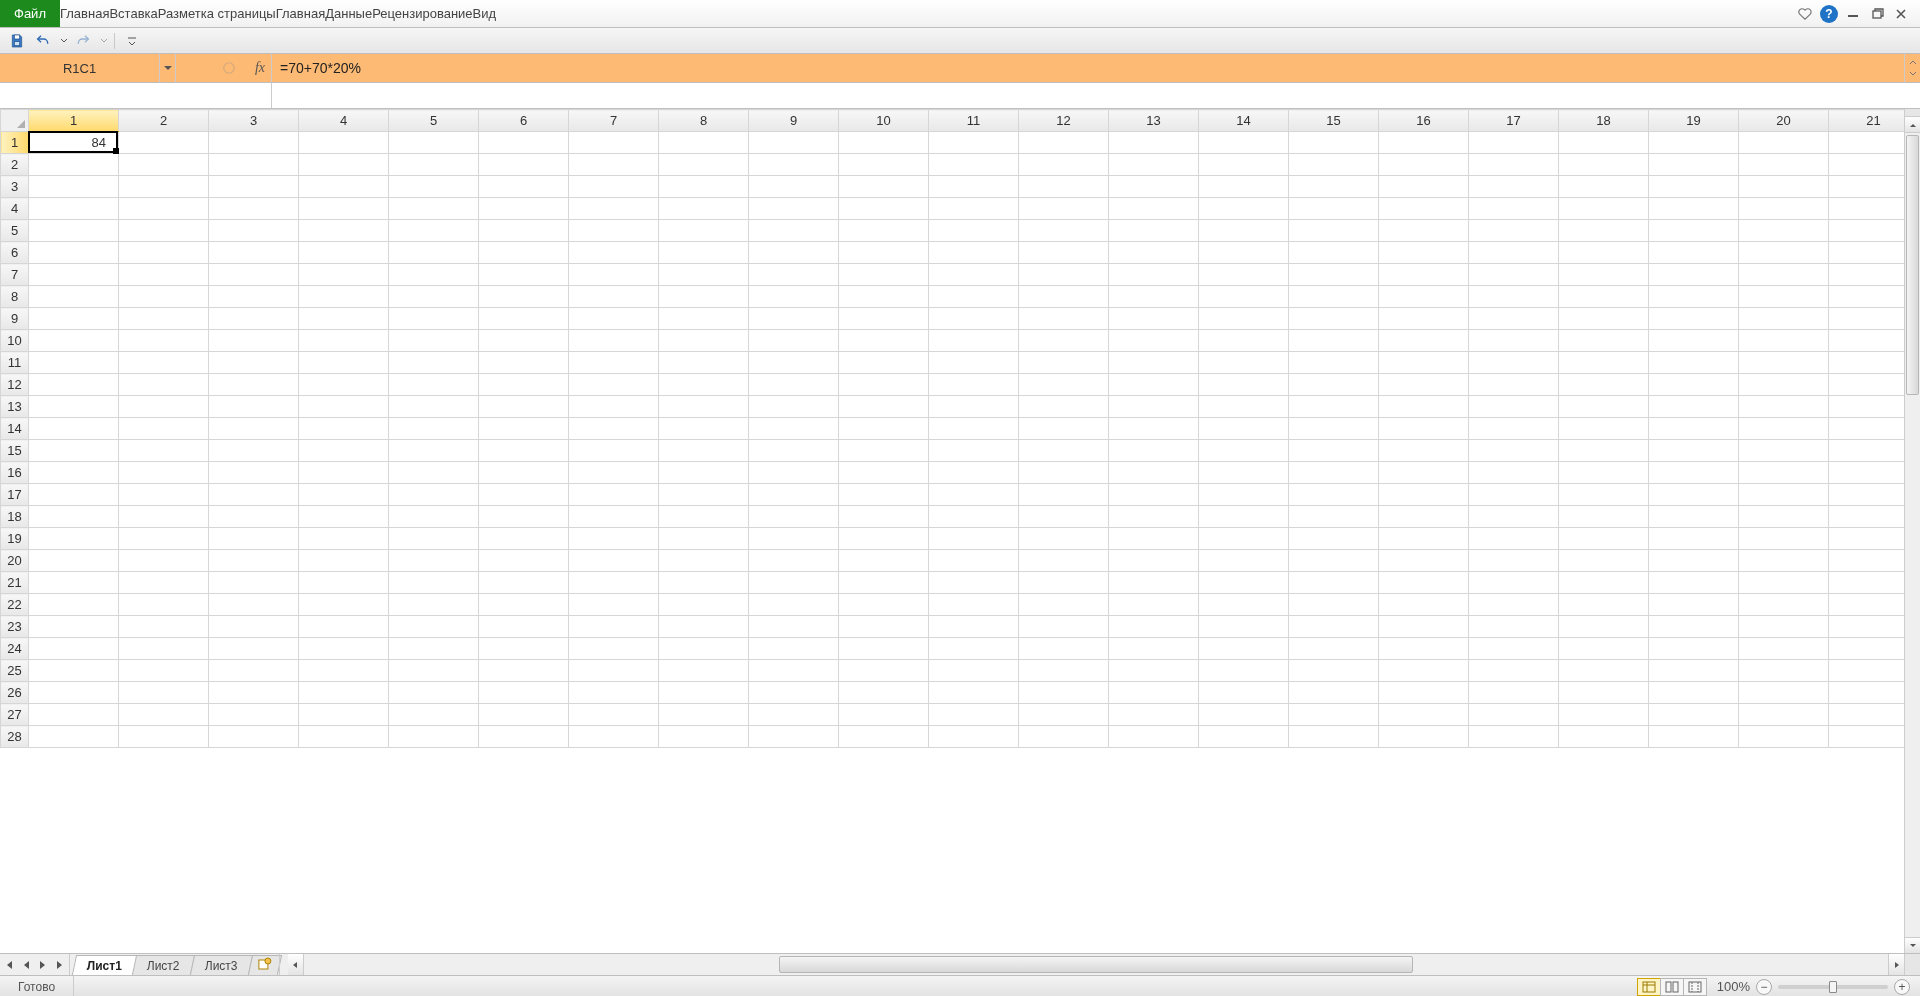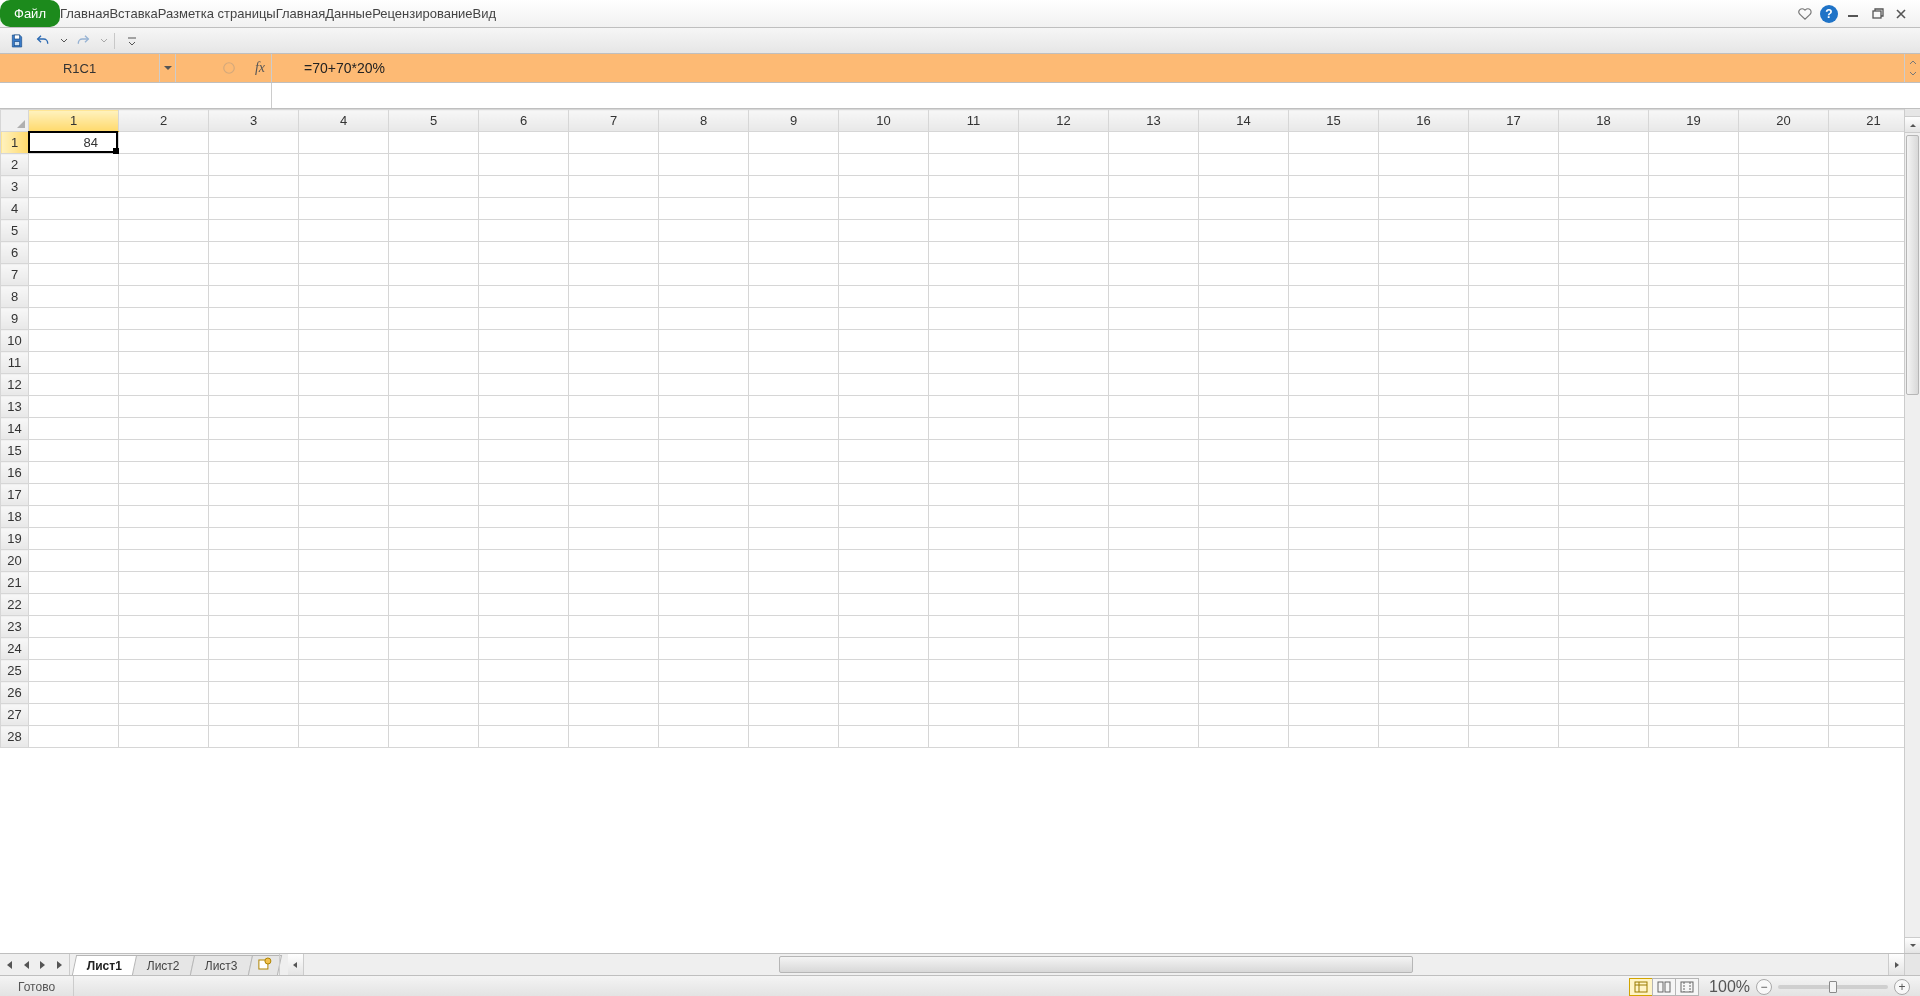--- a/index.html
+++ b/index.html
@@ -28,21 +28,20 @@
     padding: 0 0;
     font-size: 13px;
     cursor: pointer;
     color: #444;
   }
   .ribbon-tab.file {
     background: #1c8a1c;
     color: #fff;
     font-weight: normal;
     padding: 0 14px;
-    border-radius: 10px;
   }
   .ribbon-tools {
     margin-left: auto;
     display: flex;
     align-items: center;
     gap: 6px;
     padding-right: 10px;
   }
   .ribbon-tools .icon-btn {
     width: 18px;
@@ -119,21 +118,20 @@
     font-size: 14px;
     color:#555;
     cursor:pointer;
     padding-right:6px;
   }
   .formula-input {
     display:flex; align-items:center;
     padding: 0 8px;
     font-size:14px;
     color:#222;
-    margin-left:24px;
   }
   .formula-expand {
     display:flex; align-items:center; justify-content:center;
     border-left:1px solid #ccc;
     cursor:pointer;
   }
   .sub-bar {
     height:26px;
     border-bottom:1px solid #bfbfbf;
     display:grid;
@@ -213,21 +211,21 @@
     background: linear-gradient(to bottom,#fff2bf,#ffd96b);
     border-bottom:1px solid #d1a400;
   }
   .grid th.row-head.active {
     background: linear-gradient(to right,#fff2bf,#ffd96b);
   }
   .grid td { background:#fff; }
   .grid td.selected {
     position:relative;
     text-align:right;
-    padding-right:20px;
+    padding-right:12px;
   }
   .selection-border {
     position:absolute;
     border:2px solid #000;
     pointer-events:none;
     z-index:5;
   }
   .fill-handle{
     position:absolute; width:6px; height:6px; background:#000;
     right:-3px; bottom:-3px;
@@ -316,21 +314,21 @@
     width:24px; height:18px;
     border:1px solid #b6b6b6; margin-left:-1px;
     display:flex; align-items:center; justify-content:center;
     background:#f6f6f6; cursor:pointer;
   }
   .view-btn.active { background:#fff4c6; border-color:#d1a400;}
   .zoom-group {
     display:flex; align-items:center; gap:6px;
     padding:0 10px;
   }
-  .zoom-lbl { font-size:16px; }
+  .zoom-lbl { font-size:13px; }
   .zoom-btn {
     width:16px; height:16px; border:1px solid #a9a9a9; border-radius:8px;
     display:flex; align-items:center; justify-content:center;
     background:#f8f8f8; cursor:pointer; font-size:12px; line-height:1;
   }
   .zoom-slider {
     width:110px; height:4px; background:#cfcfcf; position:relative; border-radius:2px;
   }
   .zoom-handle {
     position:absolute; top:-4px; left:50%;

